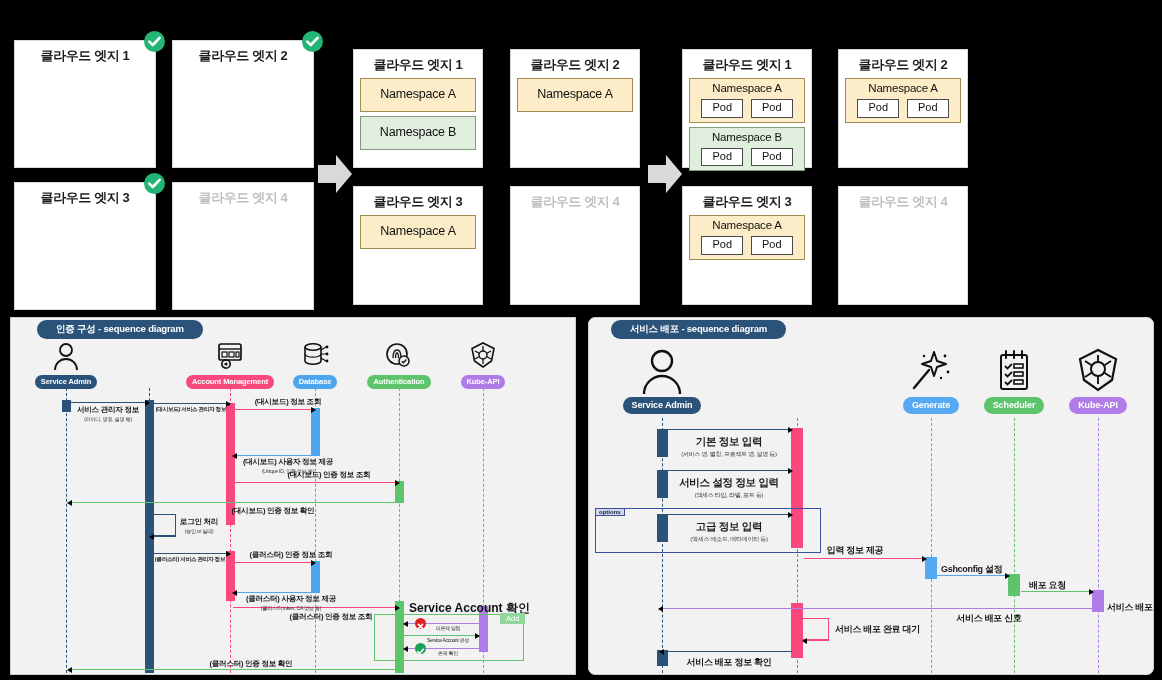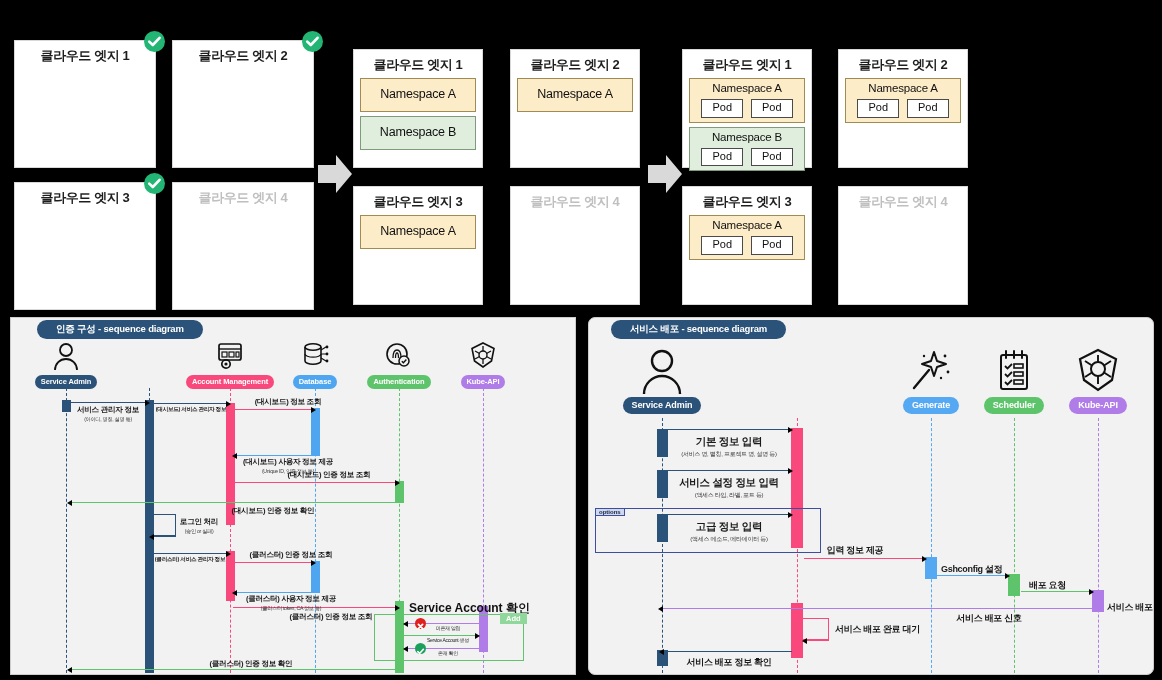--- a/index.html
+++ b/index.html
@@ -37,21 +37,21 @@
   .msg.r::after{right:-1px;border-left-width:5px;border-left-style:solid;}
   .msg.l::after{left:-1px;border-right-width:5px;border-right-style:solid;}
   .lbl{position:absolute;font-size:7.6px;color:#1a1a1a;font-weight:700;white-space:nowrap;letter-spacing:-.3px;}
   .lbl .sub{display:block;font-size:5.2px;font-weight:400;color:#3a3a3a;margin-top:.5px;}
   .lbl.c{transform:translateX(-50%);text-align:center;}
   .selfbox{position:absolute;border:1.3px solid;box-sizing:border-box;border-left:none;}
   .frame{position:absolute;border:1px solid #3b4ea0;box-sizing:border-box;}
   .frame-tag{position:absolute;left:0;top:0;background:#cfd8ee;border:1px solid #3b4ea0;
              font-size:6px;padding:0 3px;color:#16233f;font-weight:700;}
   .gbox{position:absolute;border:1.4px solid #61c46b;box-sizing:border-box;}
-  .addtag{position:absolute;background:#8fd79a;color:#fff;font-size:7.5px;font-weight:700;padding:1px 6px;}
+  .addtag{position:absolute;background:#8fd79a;color:#fff;font-size:7.5px;font-weight:400;padding:1px 6px;}
   .badge-ic{position:absolute;width:11px;height:11px;border-radius:50%;}
   .badge-ic.x{background:#e02020;}
   .badge-ic.ok{background:#1ba05c;}
   .sa-title{position:absolute;font-size:12px;font-weight:700;color:#111;white-space:nowrap;}
 </style>
 </head>
 <body>
 
 <div id="root">
 

